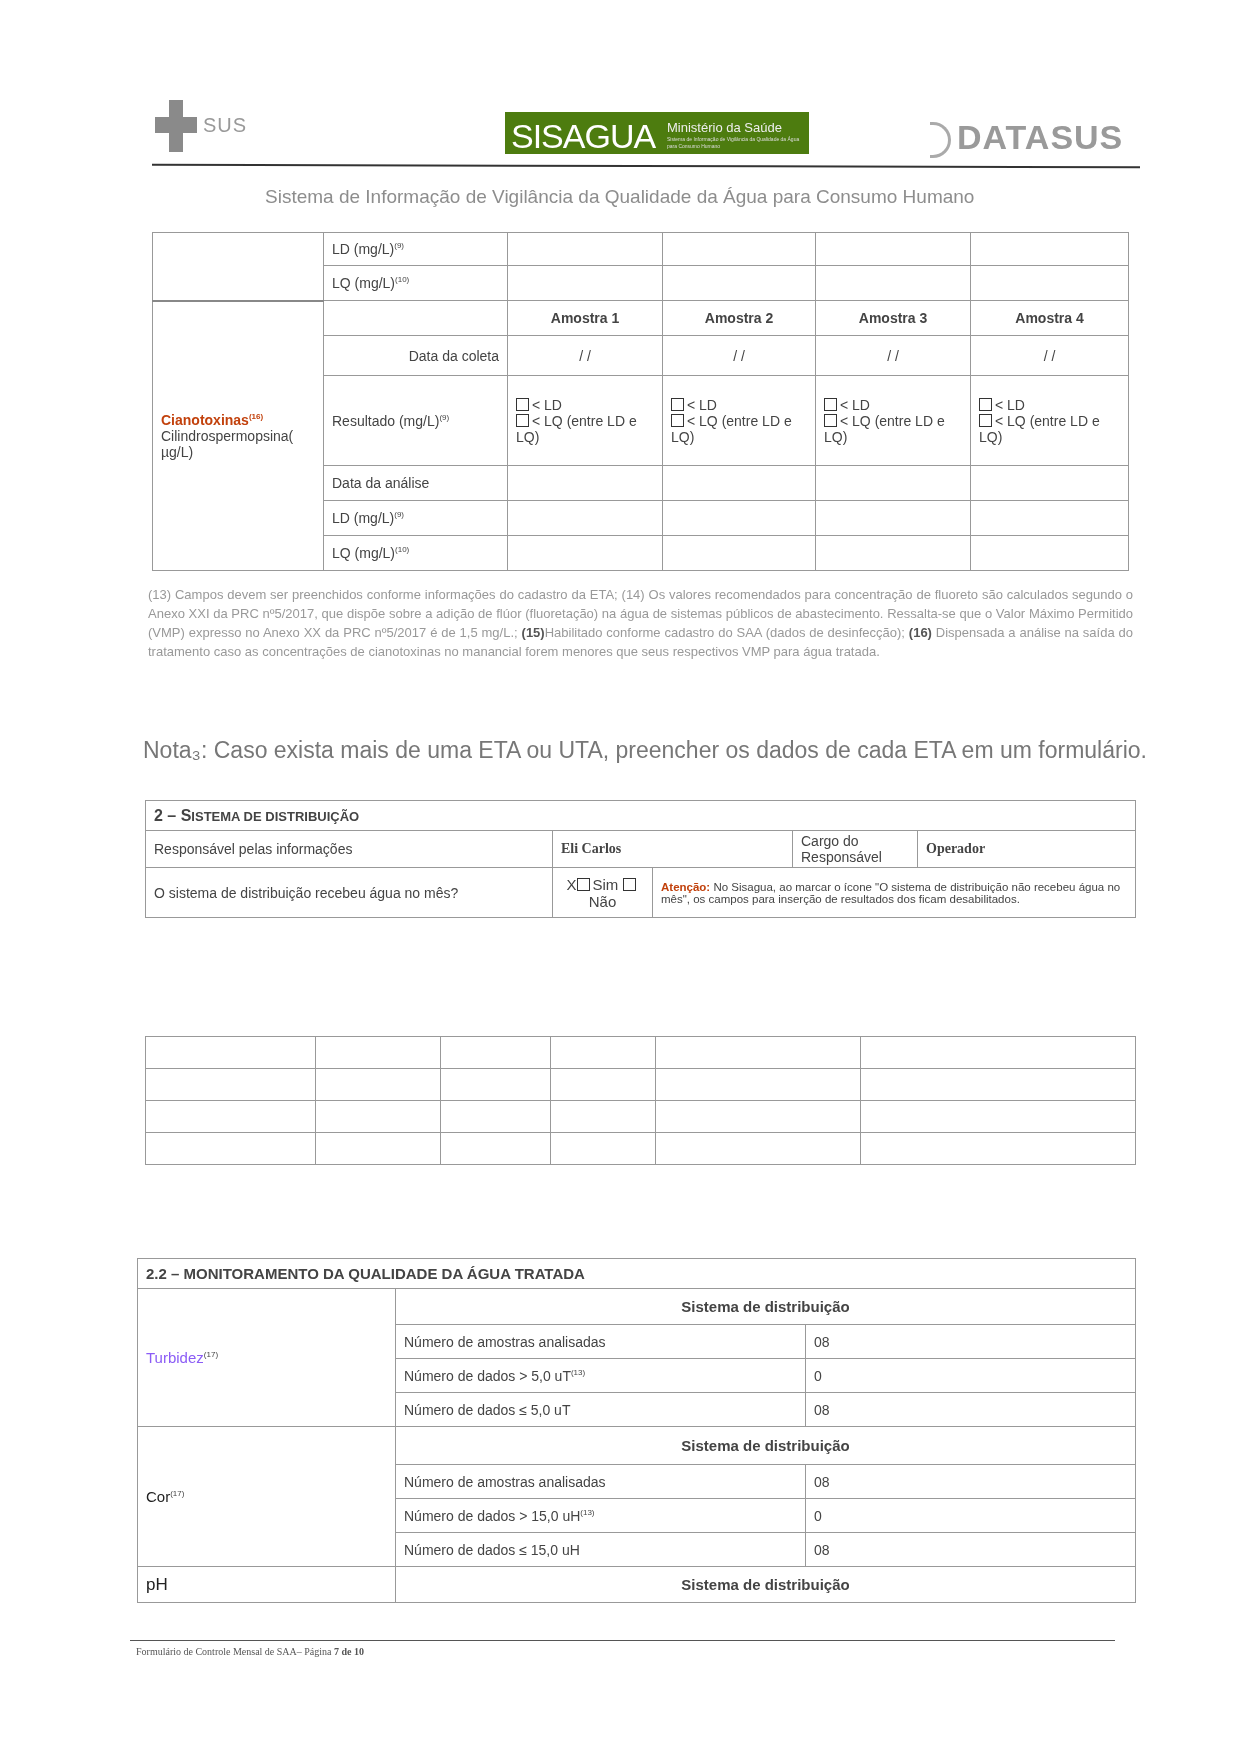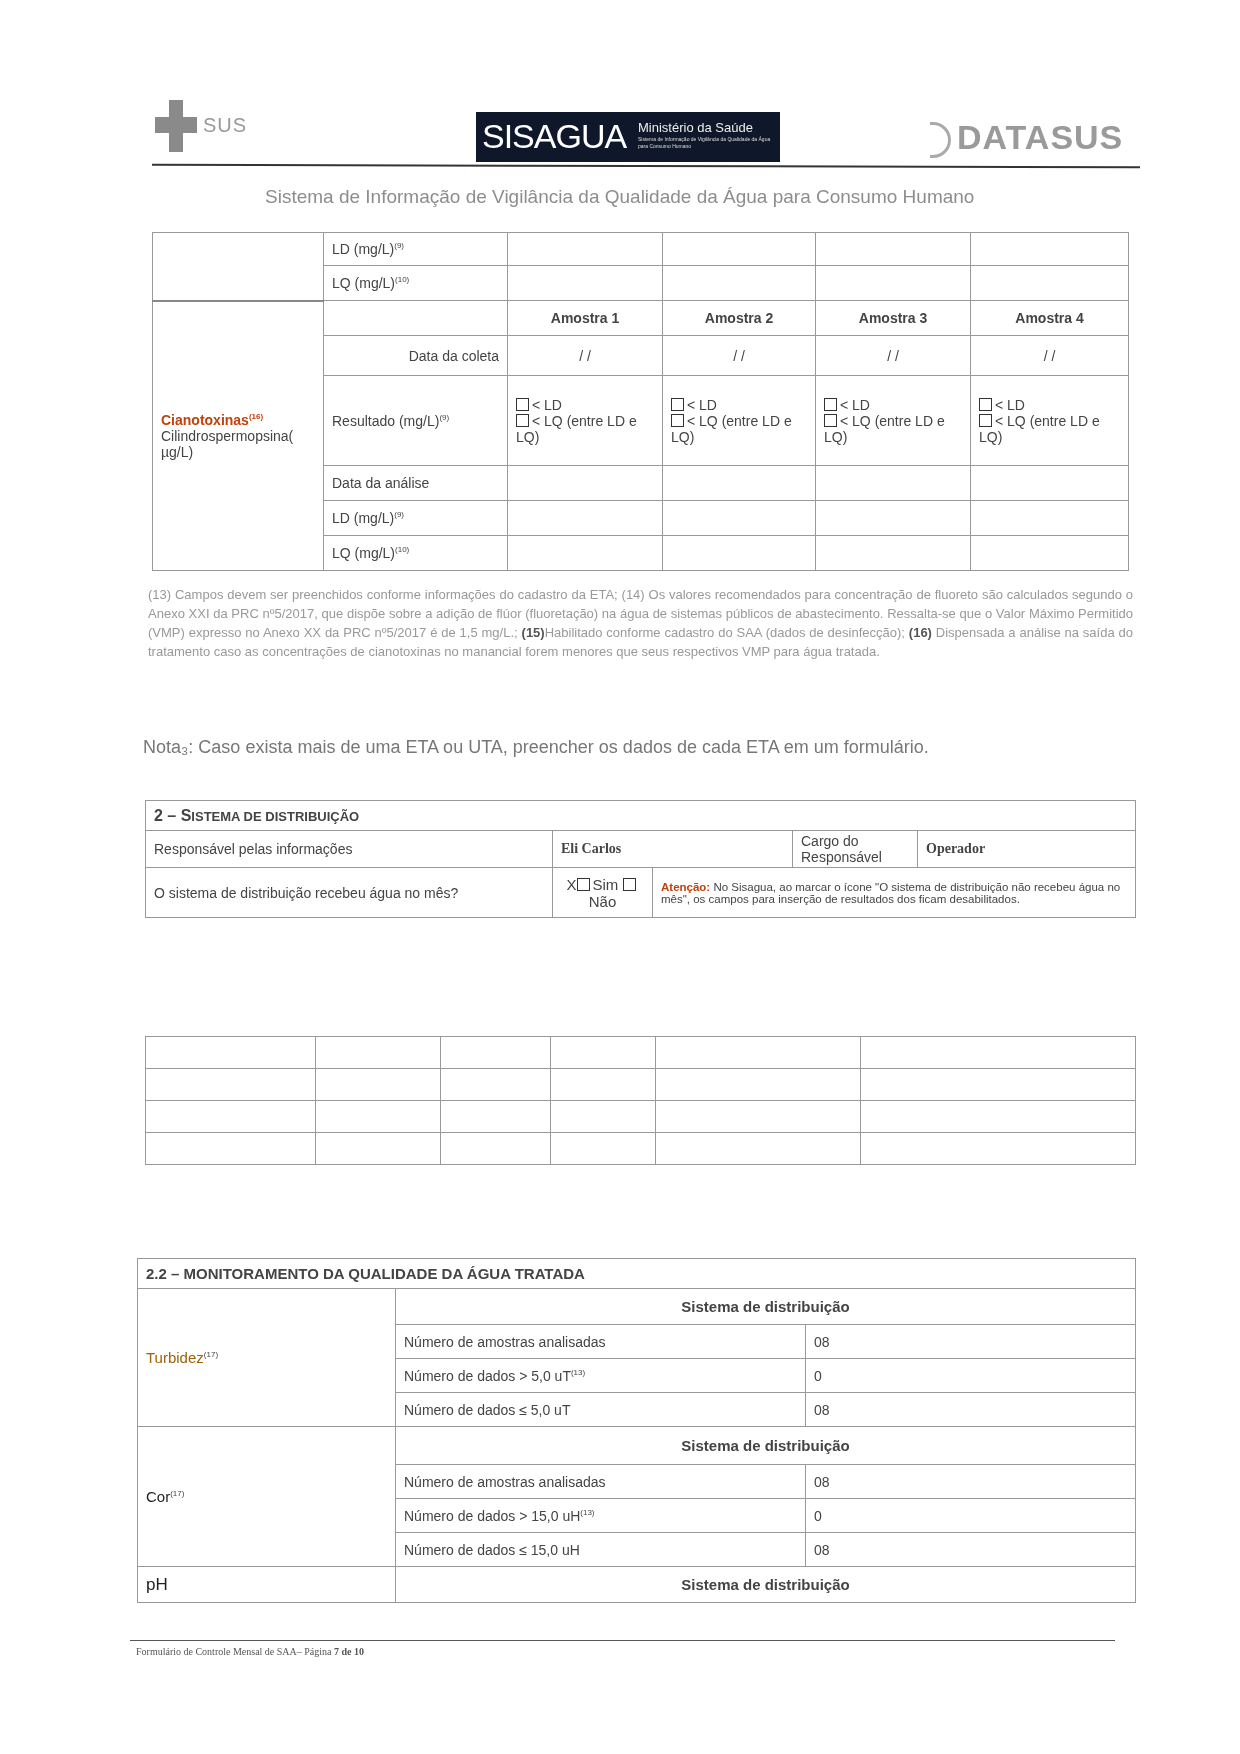--- a/index.html
+++ b/index.html
@@ -2,42 +2,42 @@
 <html><head>
 <meta charset="utf-8">
 <style>
   html, body { margin:0; padding:0; background:#fff; }
   body { width:1240px; height:1754px; position:relative; overflow:hidden; font-family:"Liberation Sans", sans-serif; color:#333; }
   .abs { position:absolute; }
   .hdr-sus { left:155px; top:100px; width:140px; height:52px; }
   .sus-cross-v { position:absolute; left:14px; top:0; width:14px; height:52px; background:#8a8a8a; }
   .sus-cross-h { position:absolute; left:0; top:17px; width:42px; height:16px; background:#8a8a8a; }
   .sus-text { position:absolute; left:48px; top:14px; font-size:20px; color:#999; letter-spacing:1px; }
-  .hdr-sisagua { left:476px; top:112px; width:304px; height:50px; background:#0f172a; }
+  .hdr-sisagua { left:505px; top:112px; width:304px; height:42px; background:#4d7c0f; }
   .sisagua-big { position:absolute; left:6px; top:5px; font-size:34px; color:#fff; letter-spacing:-1px; }
   .sisagua-min { position:absolute; left:162px; top:8px; font-size:13px; color:#eee; }
   .sisagua-sub { position:absolute; left:162px; top:24px; width:135px; font-size:5px; color:#ddd; line-height:7px; }
   .hdr-datasus { left:930px; top:118px; font-size:34px; font-weight:bold; color:#9a9a9a; letter-spacing:1px; }
   .datasus-mark { display:inline-block; width:18px; height:30px; border:3px solid #aaa; border-left:none; border-radius:0 20px 20px 0; margin-right:6px; vertical-align:middle; }
   .hdr-line { left:152px; top:165px; width:988px; height:2px; background:#333; transform:rotate(0.15deg); }
   .hdr-sub { left:265px; top:186px; font-size:19px; color:#8d8d8d; }
 
   table.grid { border-collapse:collapse; position:absolute; table-layout:fixed; }
   table.grid td { border:1px solid #999; padding:2px 8px; font-size:14px; color:#444; vertical-align:middle; }
   table.grid td.dash { border-left:1px dashed #222; }
   .b { font-weight:bold; color:#c2410c; }
   .sup { font-size:8px; vertical-align:super; }
   .right { text-align:right; }
   .center { text-align:center; }
   .serif { font-family:"Liberation Serif", serif; font-weight:bold; font-size:16px; color:#222; }
   .cb { display:inline-block; width:11px; height:11px; border:1px solid #333; margin-right:3px; vertical-align:-1px; }
 
   .foot13 { left:148px; top:585px; width:985px; font-size:13px; color:#999; line-height:19px; text-align:justify; }
   .foot13 .dk { color:#555; }
-  .nota { left:143px; top:737px; font-size:18px; color:#777; }
+  .nota { left:143px; top:737px; font-size:23px; color:#777; }
   .footer-line { left:130px; top:1640px; width:985px; height:1px; background:#555; }
   .footer-text { left:136px; top:1646px; font-family:Liberation Serif, serif; font-size:10px; color:#555; }
 </style>
 </head>
 <body>
 
 <div class="abs hdr-sus">
   <div class="sus-cross-v"></div>
   <div class="sus-cross-h"></div>
   <span class="sus-text">SUS</span>
@@ -225,21 +225,21 @@
       <col style="width:258px">
       <col style="width:410px">
       <col style="width:330px">
     </colgroup>
   <tbody>
       <tr style="height:30px">
     <td colspan="3" class="b" style="font-size:15px">2.2 – MONITORAMENTO DA QUALIDADE DA ÁGUA TRATADA</td>
   </tr>
 
   <tr style="height:36px">
-    <td rowspan="4"><span style="font-size:15px;color:#a16207">Turbidez</span><span class="sup">(17)</span></td>
+    <td rowspan="4"><span style="font-size:15px;color:#8b5cf6">Turbidez</span><span class="sup">(17)</span></td>
     <td colspan="2" class="dash center b" style="font-size:15px">Sistema de distribuição</td>
   </tr>
   <tr style="height:34px">
     <td class="dash"><span>Número de amostras analisadas</span><span class="sup"></span></td>
     <td class="dash">08</td>
   </tr>
   <tr style="height:34px">
     <td class="dash"><span>Número de dados &gt; 5,0 uT</span><span class="sup">(13)</span></td>
     <td class="dash">0</td>
   </tr>

